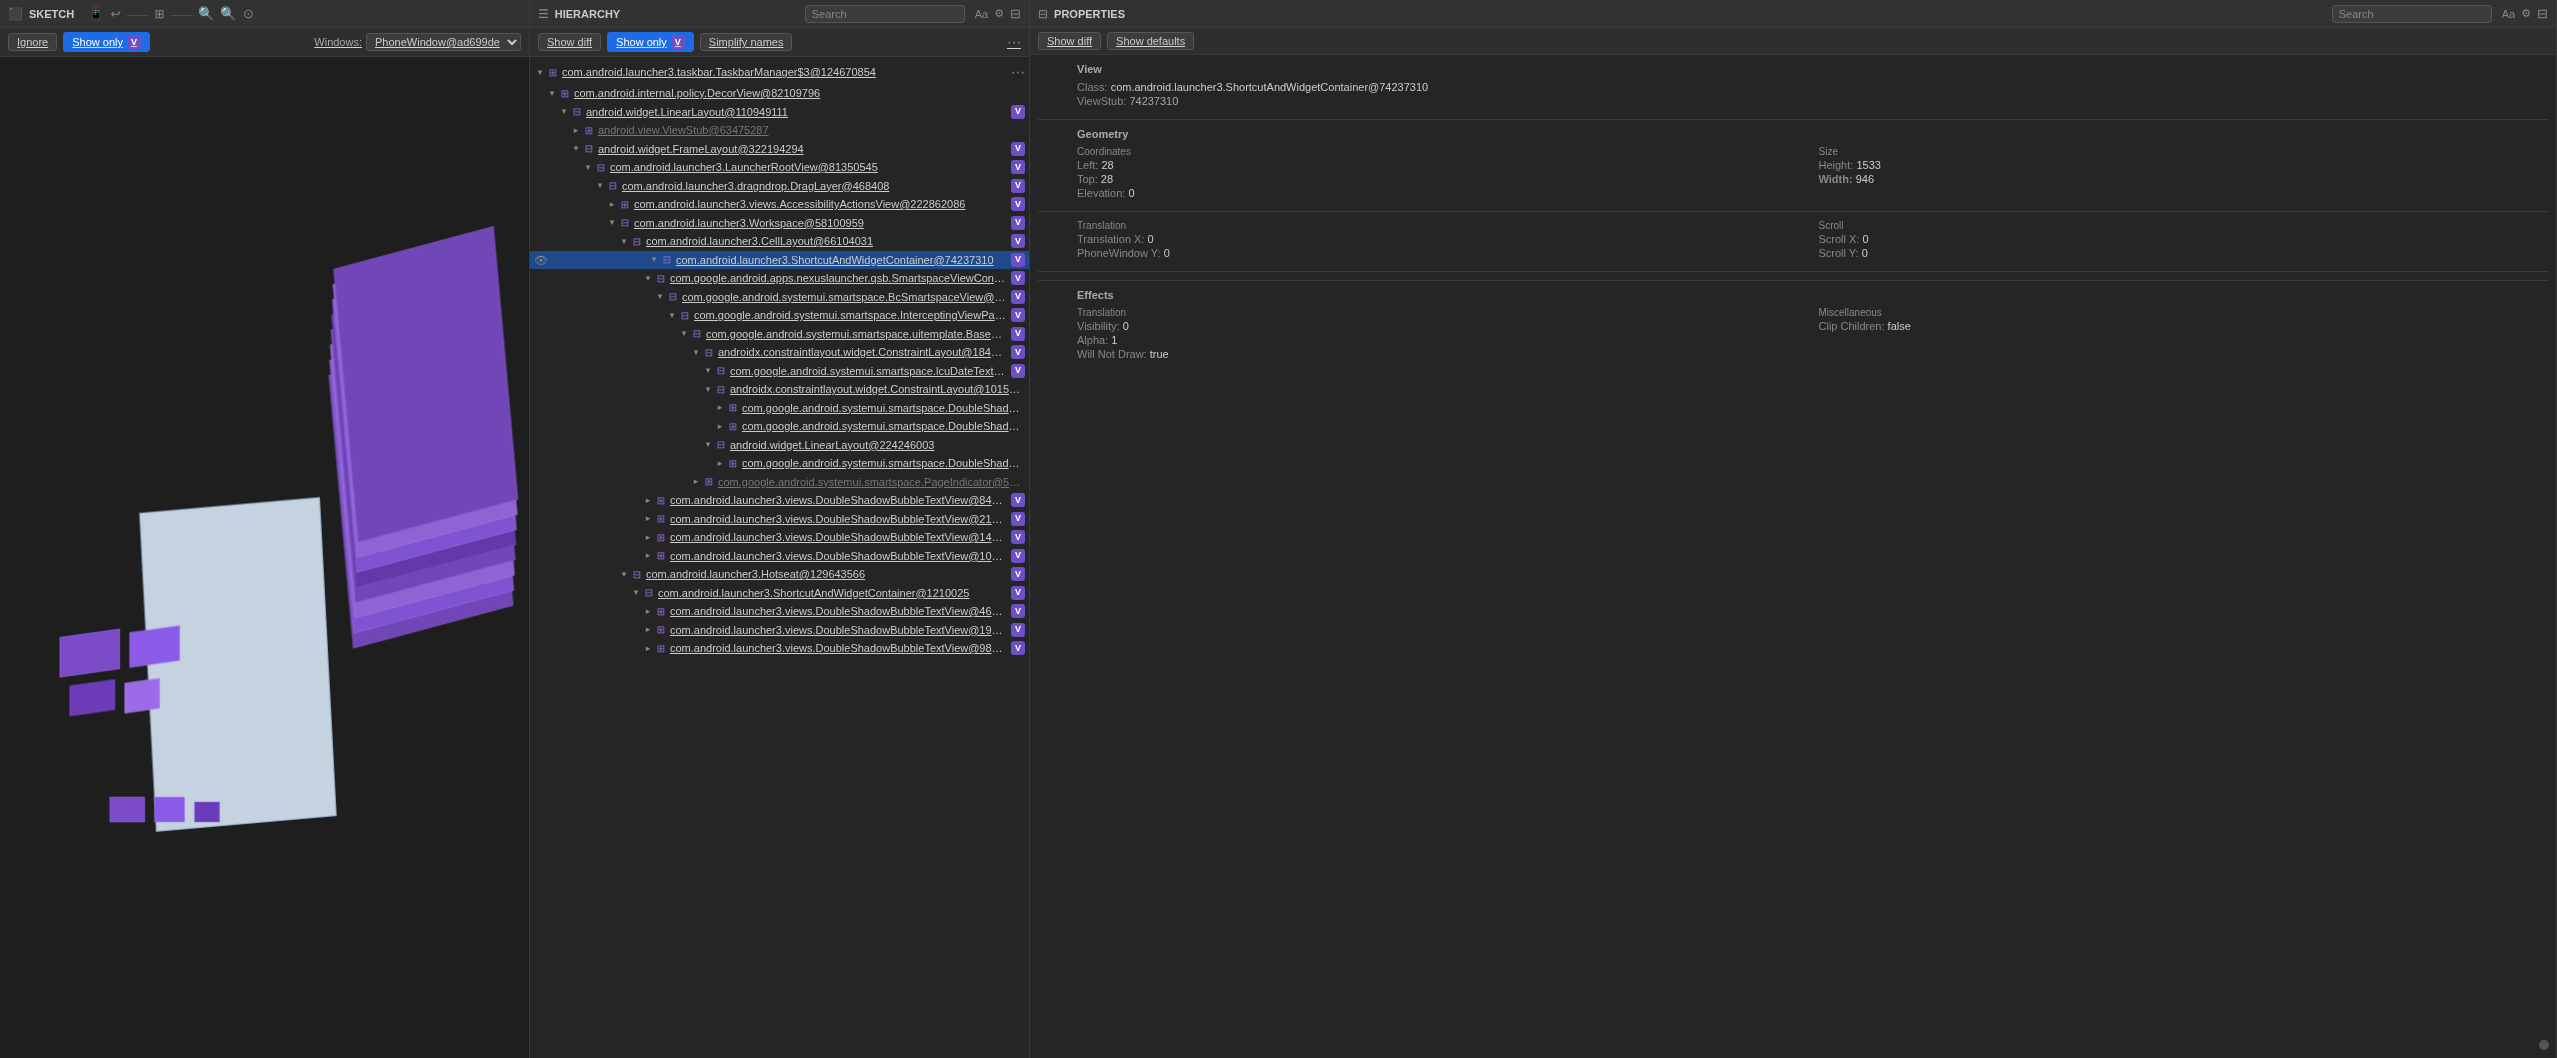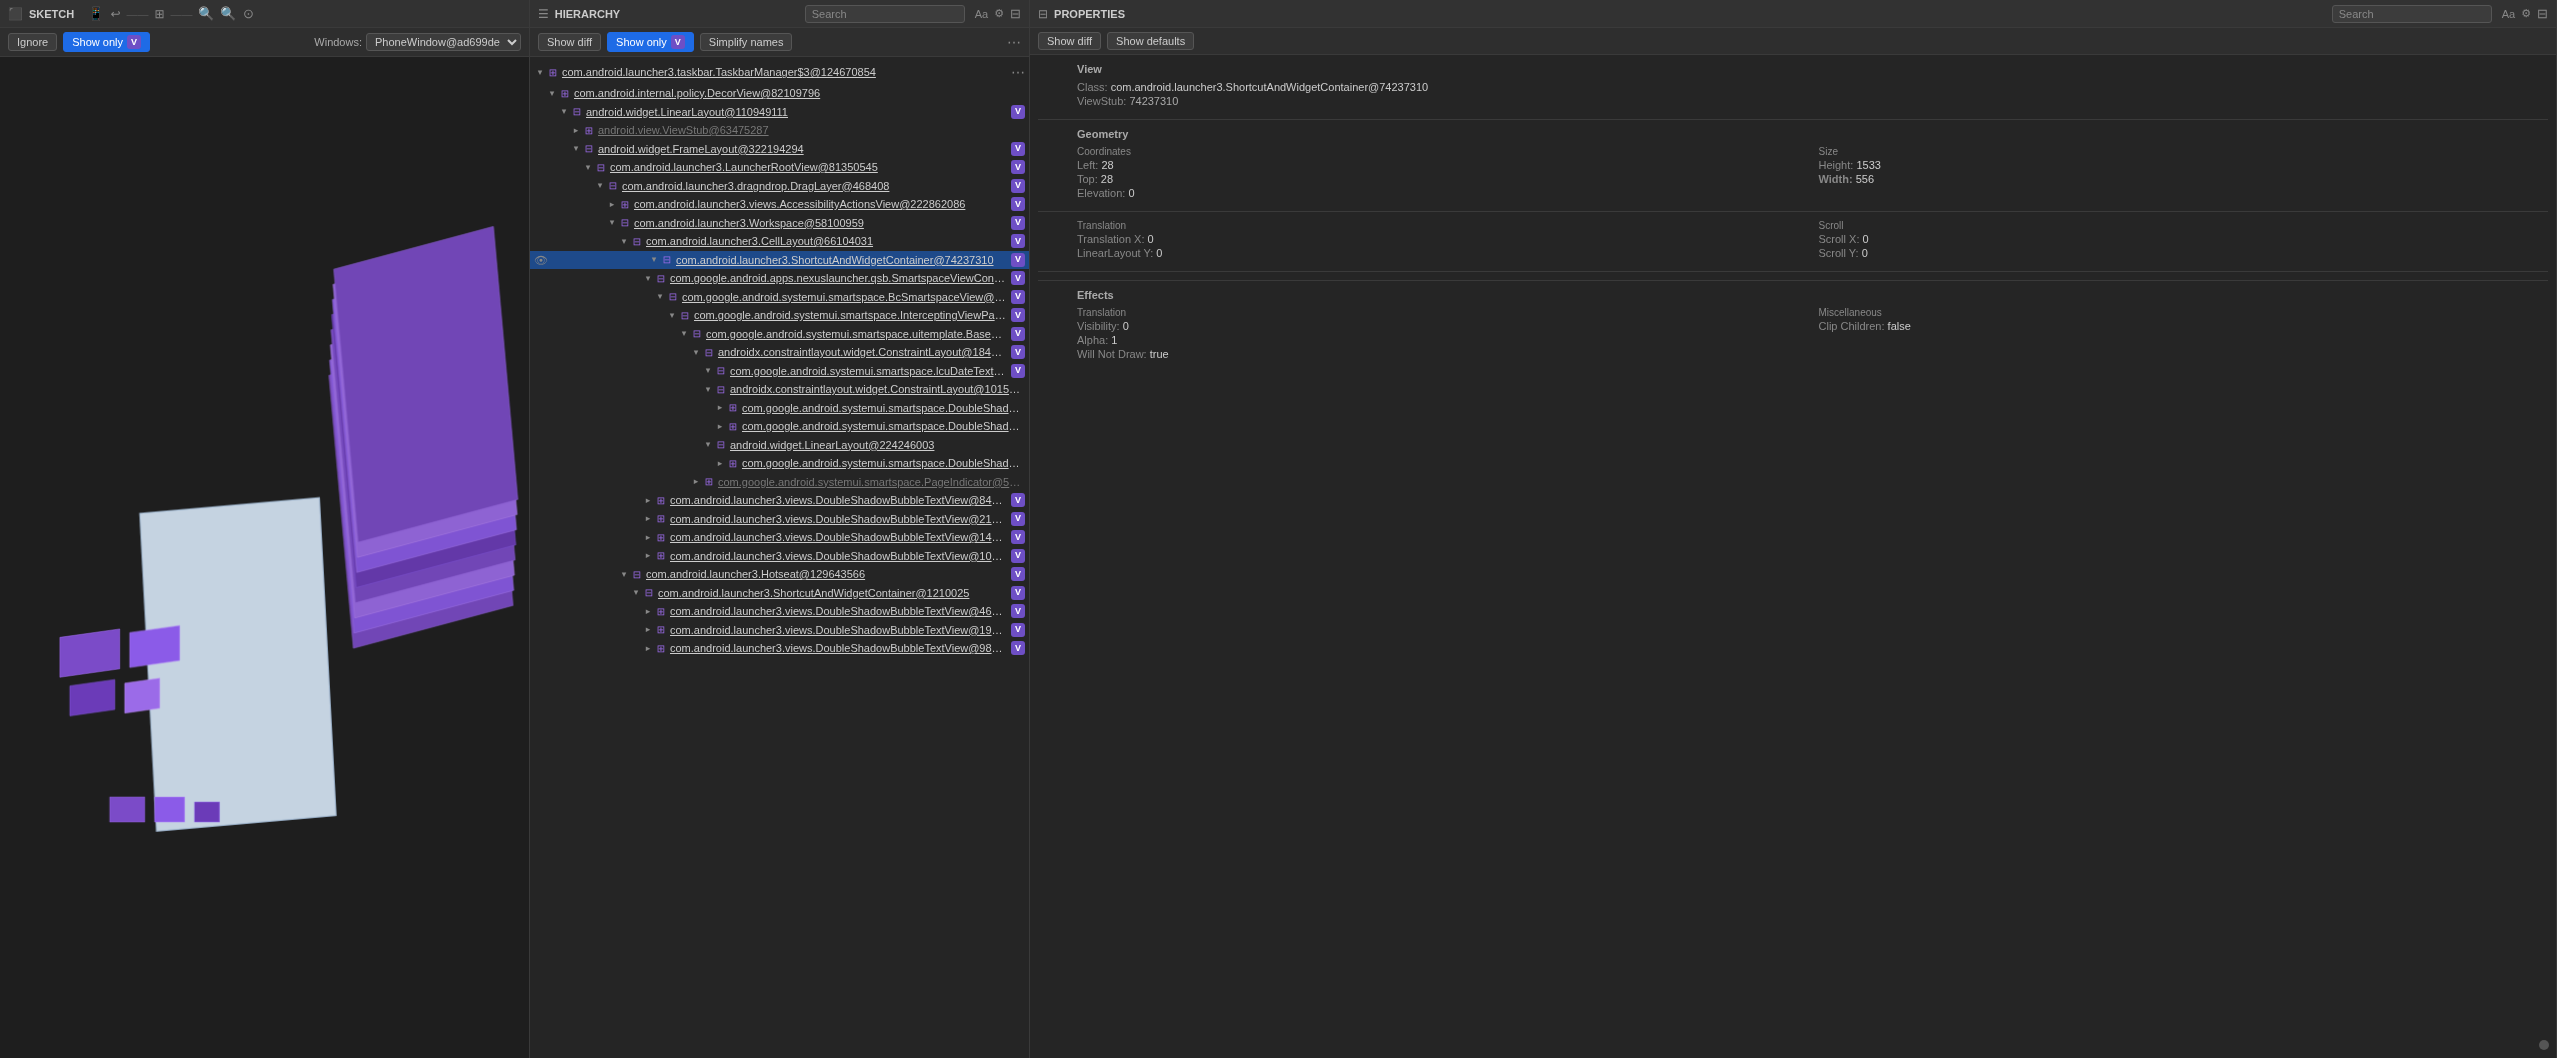--- a/index.html
+++ b/index.html
@@ -41,20 +41,21 @@
       font-size: 12px;
     }
     .toolbar-row {
       display: flex;
       align-items: center;
       padding: 4px 8px;
       background: #2e2e2e;
       border-bottom: 1px solid #3a3a3a;
       gap: 6px;
       flex-shrink: 0;
+      text-decoration: underline;
     }
     .btn {
       padding: 2px 8px;
       border-radius: 3px;
       border: 1px solid #555;
       background: #3c3c3c;
       color: #cccccc;
       font-size: 11px;
       cursor: pointer;
       white-space: nowrap;
@@ -619,34 +620,34 @@
           <div style="display:flex;flex-direction:column;gap:2px;margin-top:2px;">
             <div class="prop-value"><span style="color:#888;">Left:</span> <span>28</span></div>
             <div class="prop-value"><span style="color:#888;">Top:</span> <span>28</span></div>
             <div class="prop-value"><span style="color:#888;">Elevation:</span> <span>0</span></div>
           </div>
         </div>
         <div>
           <div class="prop-label">Size</div>
           <div style="display:flex;flex-direction:column;gap:2px;margin-top:2px;">
             <div class="prop-value"><span style="color:#888;">Height:</span> <span>1533</span></div>
-            <div class="prop-value"><span style="color:#888;font-weight:bold;">Width:</span> <span>556</span></div>
+            <div class="prop-value"><span style="color:#888;font-weight:bold;">Width:</span> <span>946</span></div>
           </div>
         </div>
       </div>
     </div>
     <hr class="prop-divider">
 
     <div class="prop-section">
       <div class="prop-grid">
         <div>
           <div class="prop-label">Translation</div>
           <div style="display:flex;flex-direction:column;gap:2px;margin-top:2px;">
             <div class="prop-value"><span style="color:#888;">Translation X:</span> <span>0</span></div>
-            <div class="prop-value"><span style="color:#888;">LinearLayout Y:</span> <span>0</span></div>
+            <div class="prop-value"><span style="color:#888;">PhoneWindow Y:</span> <span>0</span></div>
           </div>
         </div>
         <div>
           <div class="prop-label">Scroll</div>
           <div style="display:flex;flex-direction:column;gap:2px;margin-top:2px;">
             <div class="prop-value"><span style="color:#888;">Scroll X:</span> <span>0</span></div>
             <div class="prop-value"><span style="color:#888;">Scroll Y:</span> <span>0</span></div>
           </div>
         </div>
       </div>

